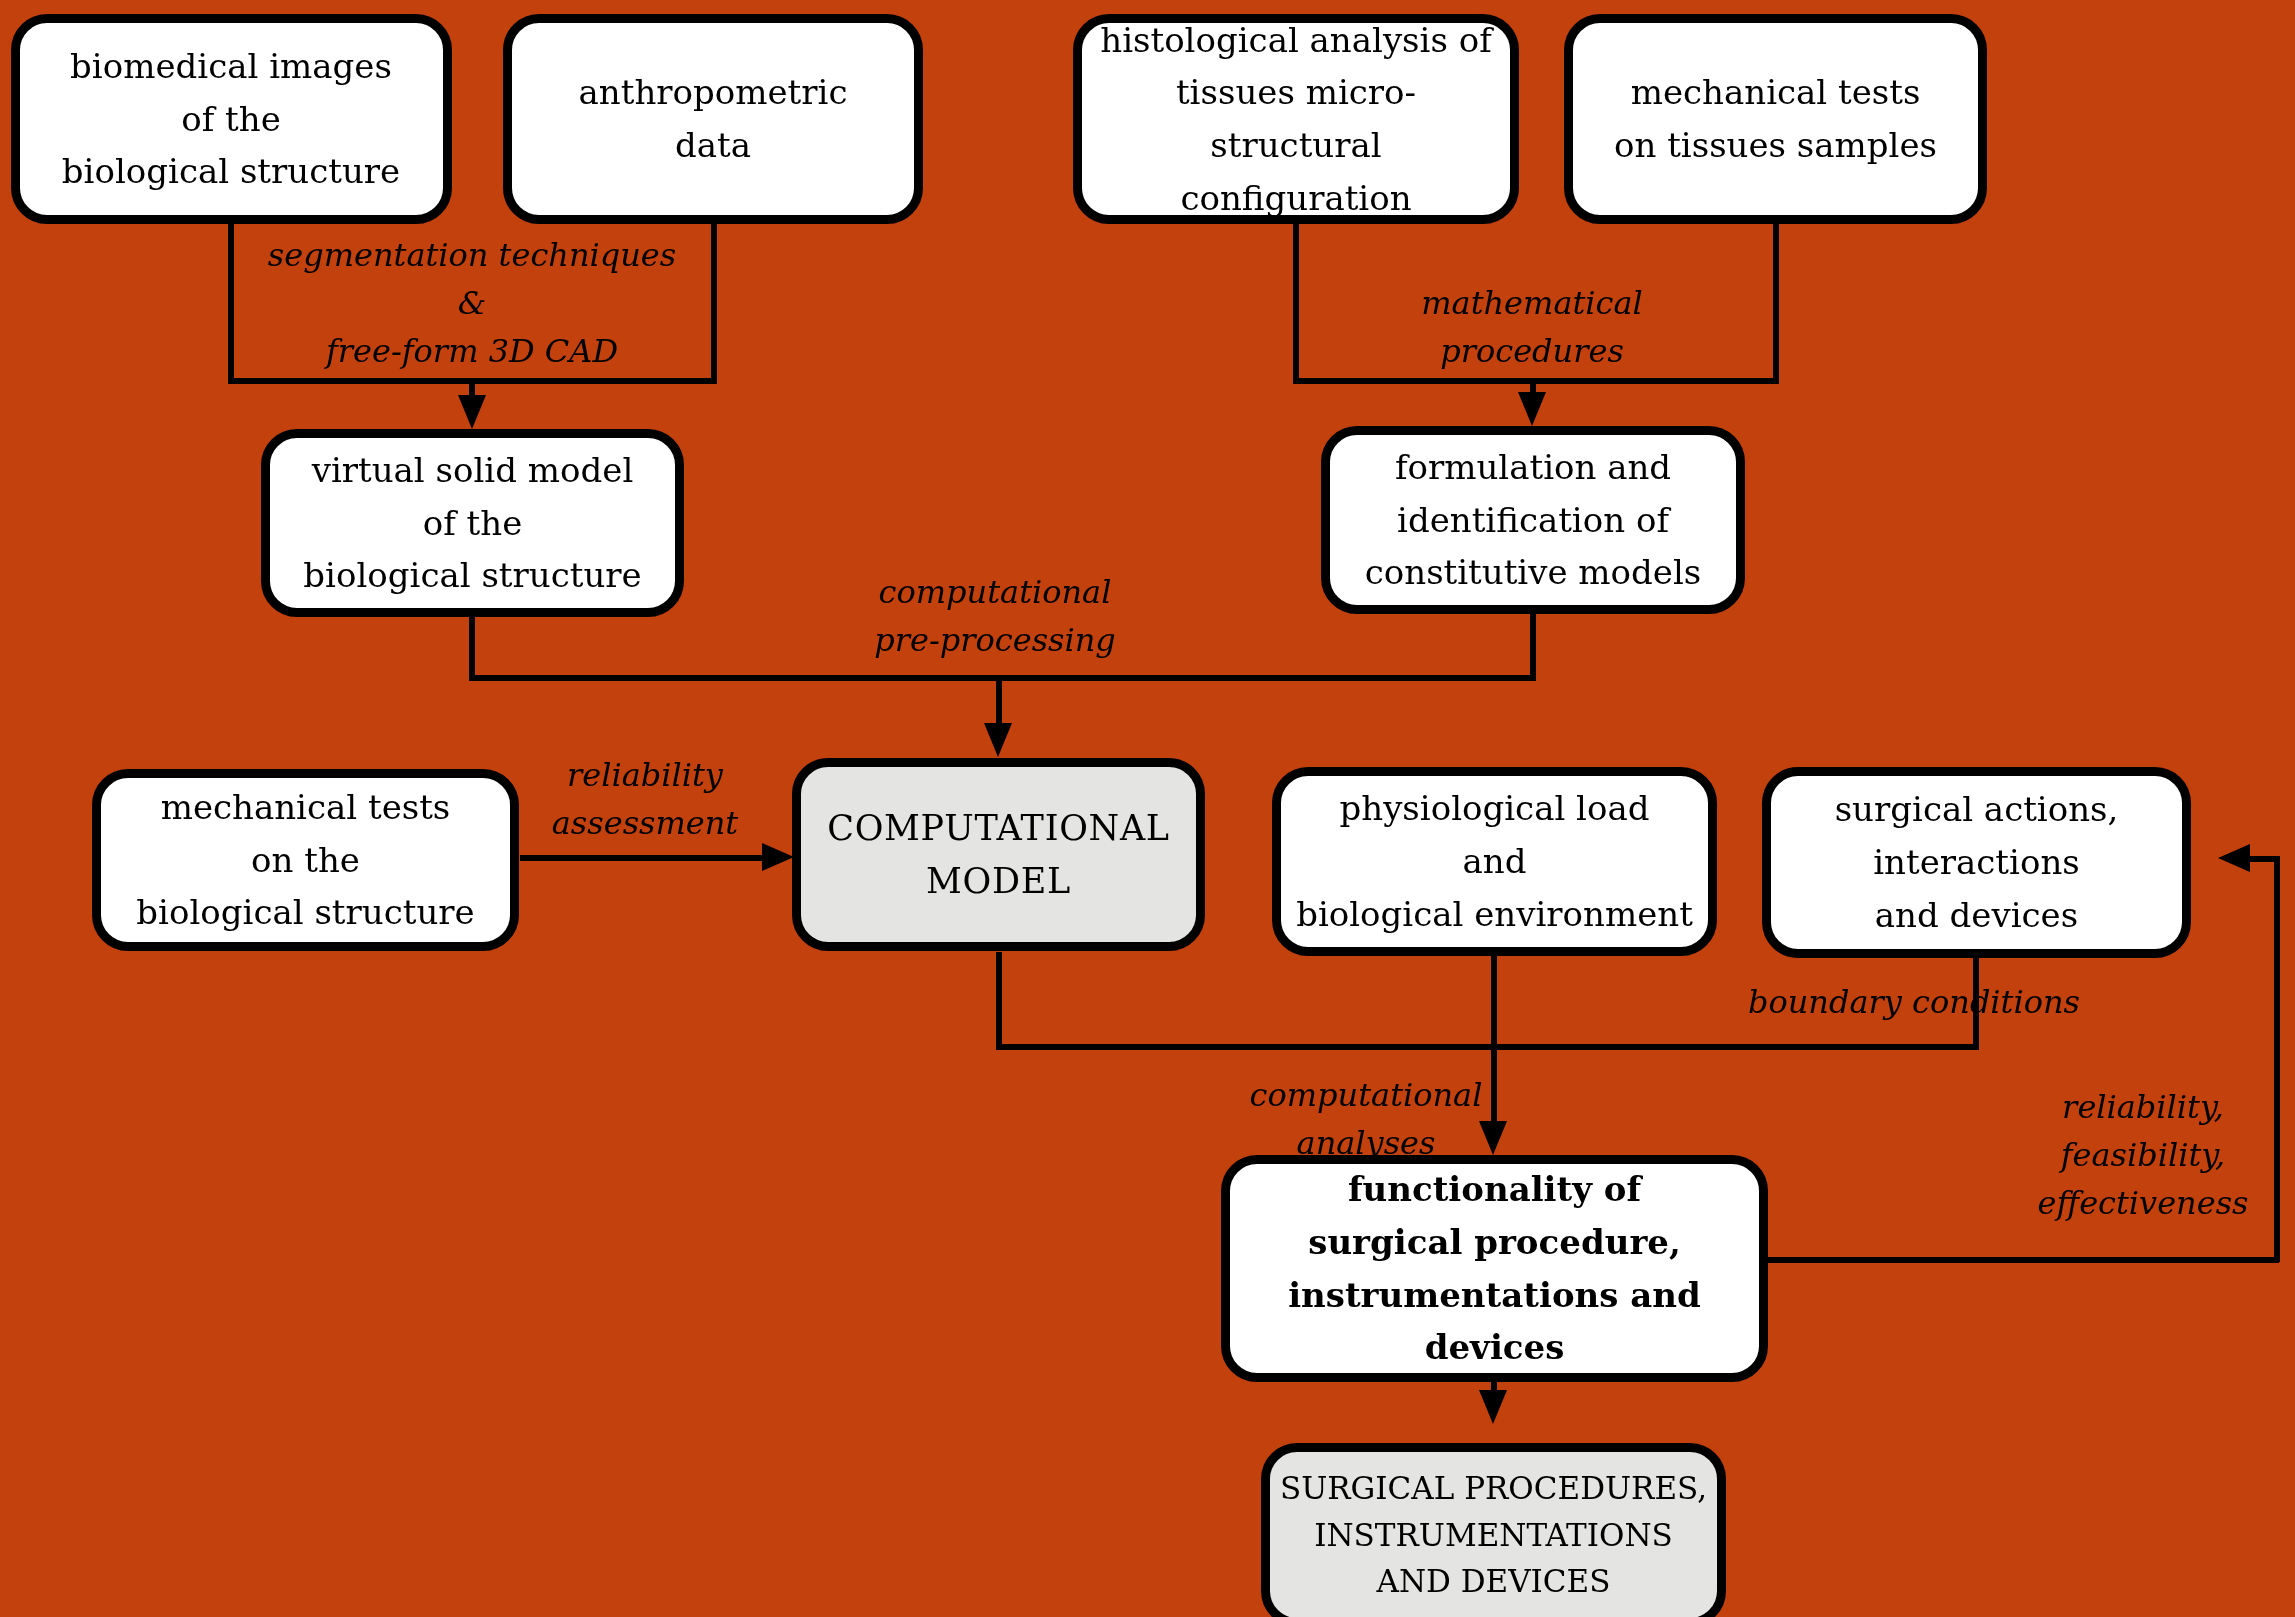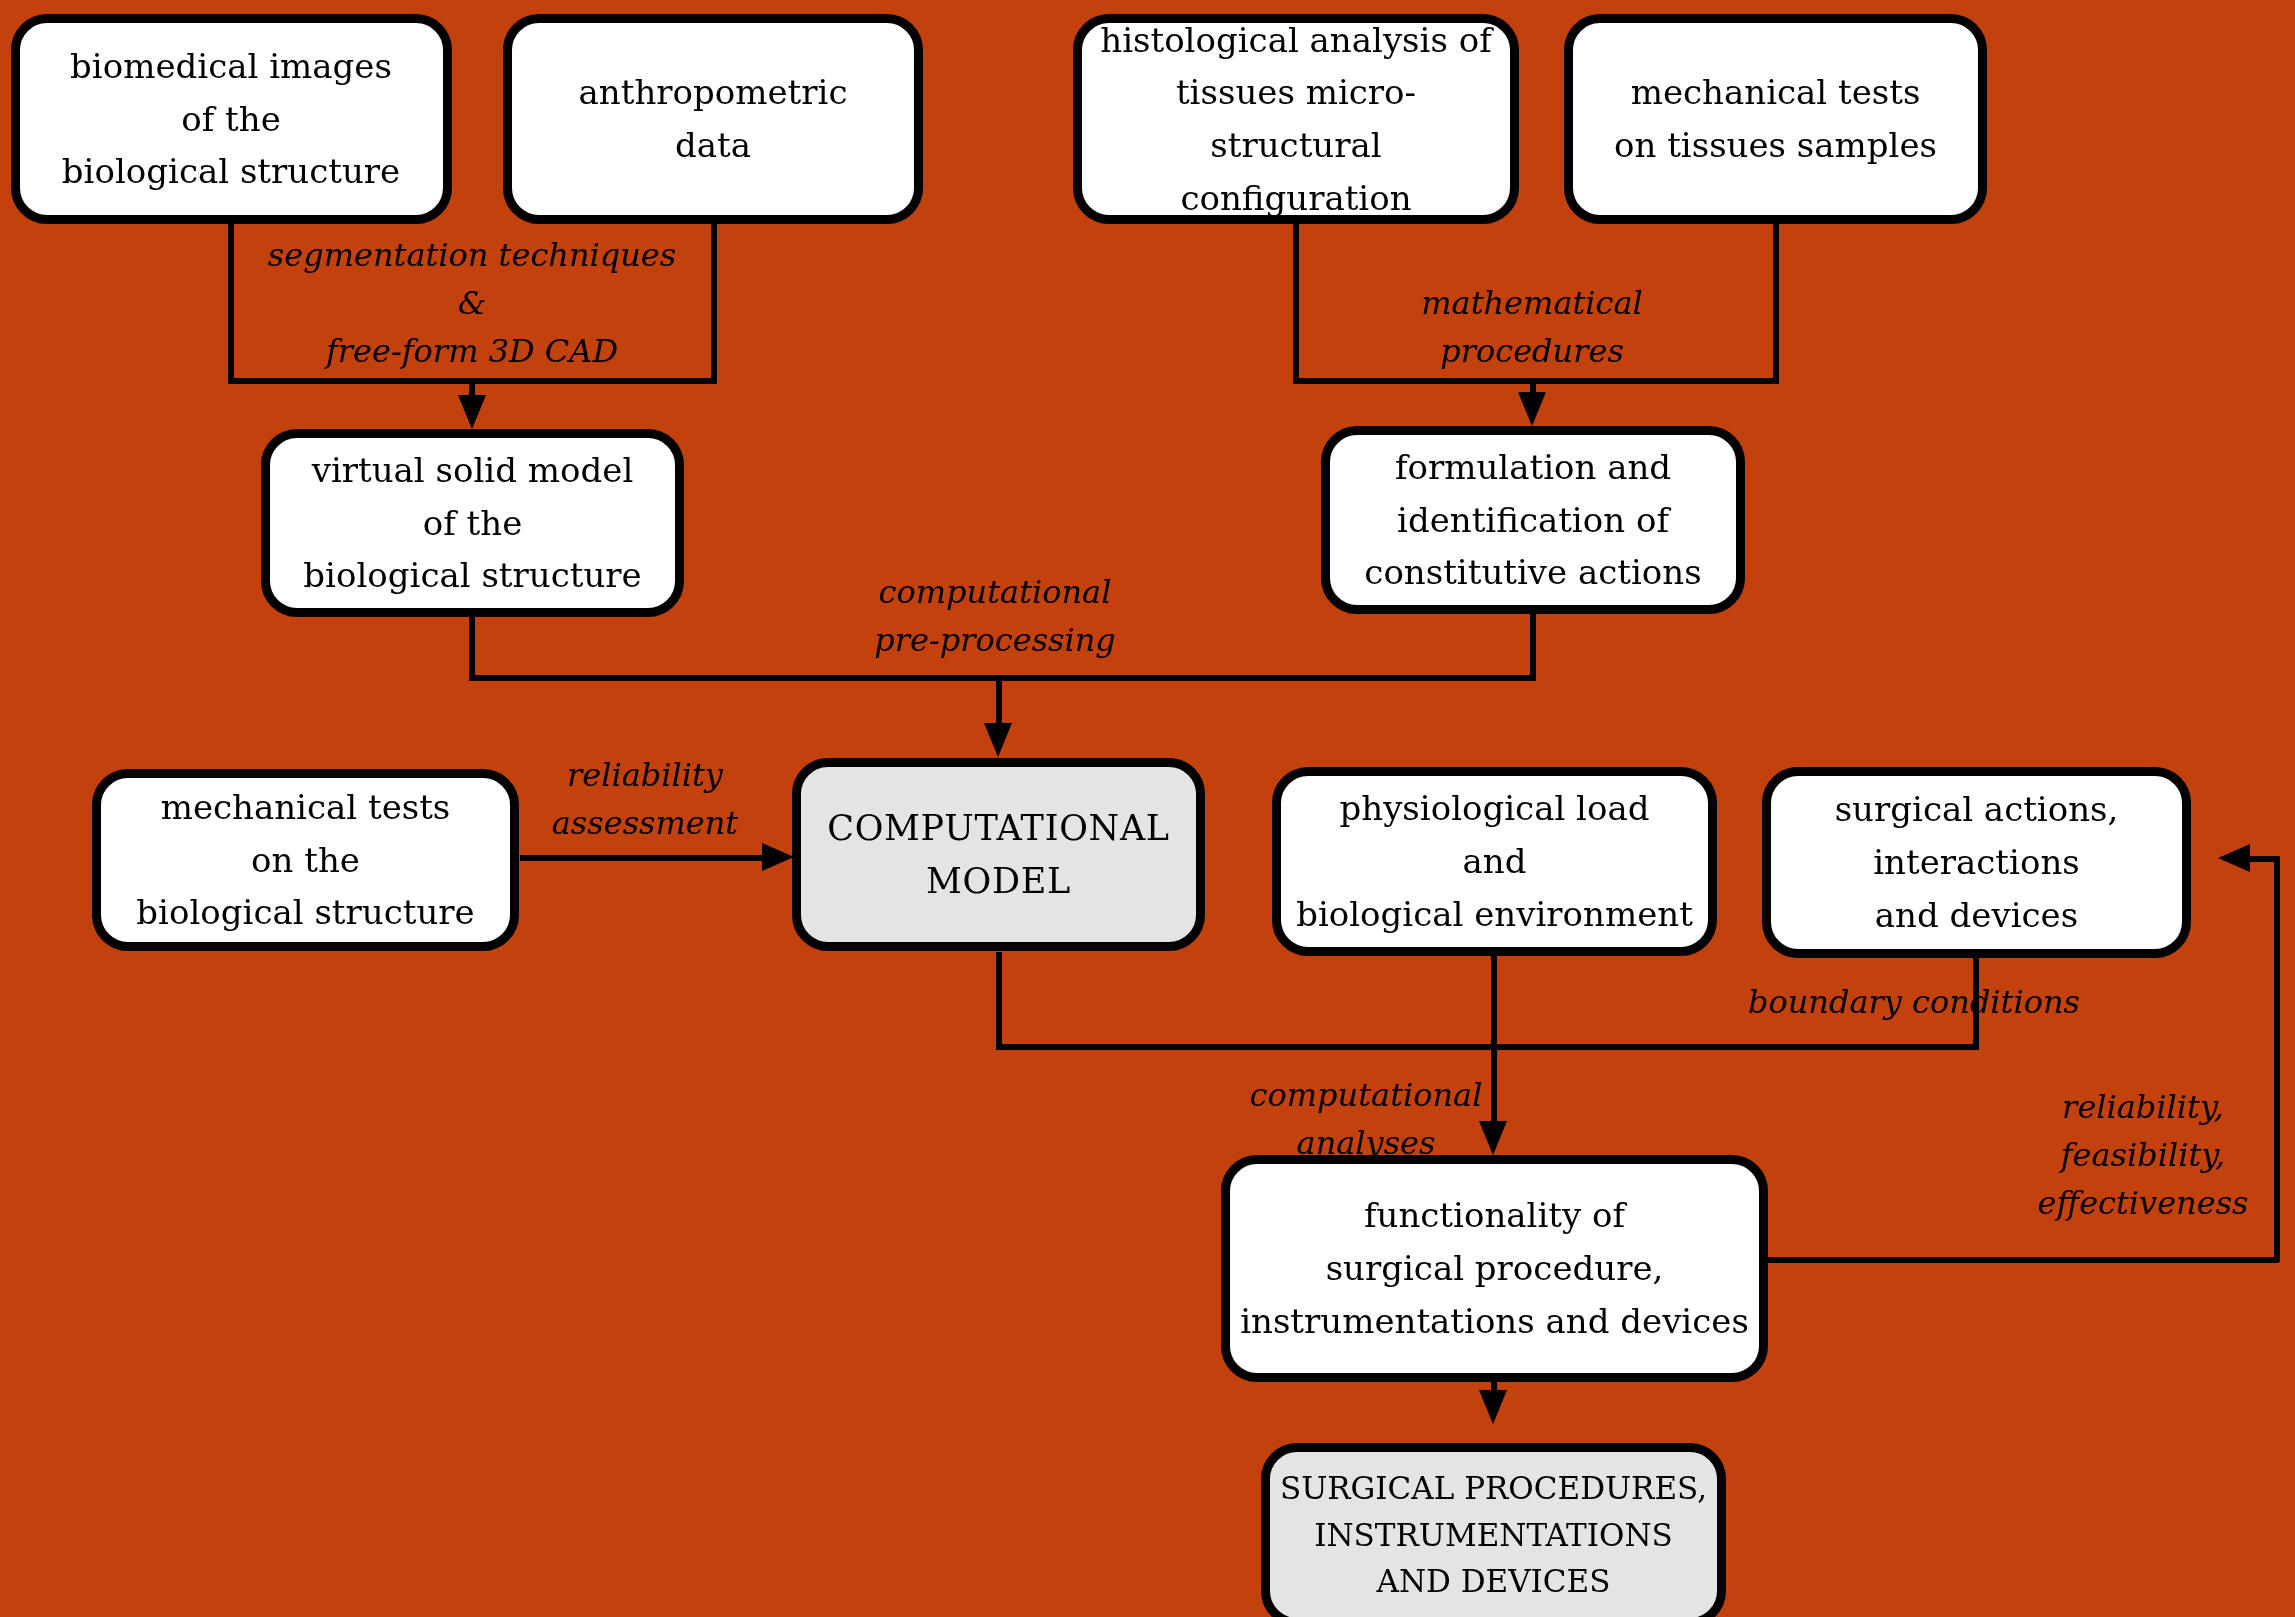--- a/index.html
+++ b/index.html
@@ -75,21 +75,21 @@
   <div class="ln" style="left:1530px;top:384px;width:5.6px;height:12.6px;"></div>
   <div class="ah down" style="left:1518px;top:392px;"></div>
   <div class="lbl" style="left:1532px;top:279px;">mathematical
 procedures</div>
 
   <div class="box" style="left:261px;top:429px;width:423px;height:188px;">virtual solid model
 of the
 biological structure</div>
   <div class="box" style="left:1321px;top:426px;width:424px;height:188px;">formulation and
 identification of
-constitutive actions</div>
+constitutive models</div>
 
   <div class="ln" style="left:469px;top:617px;width:5.6px;height:64px;"></div>
   <div class="ln" style="left:1530px;top:614px;width:5.6px;height:67px;"></div>
   <div class="ln" style="left:469px;top:675px;width:1066px;height:5.6px;"></div>
   <div class="ln" style="left:996px;top:680px;width:5.6px;height:43px;"></div>
   <div class="ah down" style="left:984px;top:723px;"></div>
   <div class="lbl" style="left:995px;top:568px;">computational
 pre-processing</div>
 
   <div class="box" style="left:92px;top:769px;width:427px;height:182px;">mechanical tests
@@ -111,21 +111,21 @@
 
   <div class="ln" style="left:996px;top:952px;width:5.6px;height:95px;"></div>
   <div class="ln" style="left:1491px;top:956px;width:5.6px;height:166px;"></div>
   <div class="ln" style="left:1973px;top:957px;width:5.6px;height:92px;"></div>
   <div class="ln" style="left:996px;top:1044px;width:983px;height:5.6px;"></div>
   <div class="ah down" style="left:1479px;top:1121px;"></div>
   <div class="lbl" style="left:1914px;top:978px;">boundary conditions</div>
   <div class="lbl" style="left:1366px;top:1071px;">computational
 analyses</div>
 
-  <div class="box" style="left:1221px;top:1155px;width:547px;height:227px;">functionality of
+  <div class="box" style="left:1221px;top:1155px;width:547px;height:227px;font-weight:bold;">functionality of
 surgical procedure,
 instrumentations and devices</div>
 
   <div class="ln" style="left:1767px;top:1257px;width:512px;height:5.6px;"></div>
   <div class="ln" style="left:2274px;top:856px;width:5.6px;height:406px;"></div>
   <div class="ln" style="left:2250px;top:856px;width:29px;height:5.6px;"></div>
   <div class="ah left" style="left:2218px;top:844px;"></div>
   <div class="lbl" style="left:2143px;top:1083px;">reliability,
 feasibility,
 effectiveness</div>

